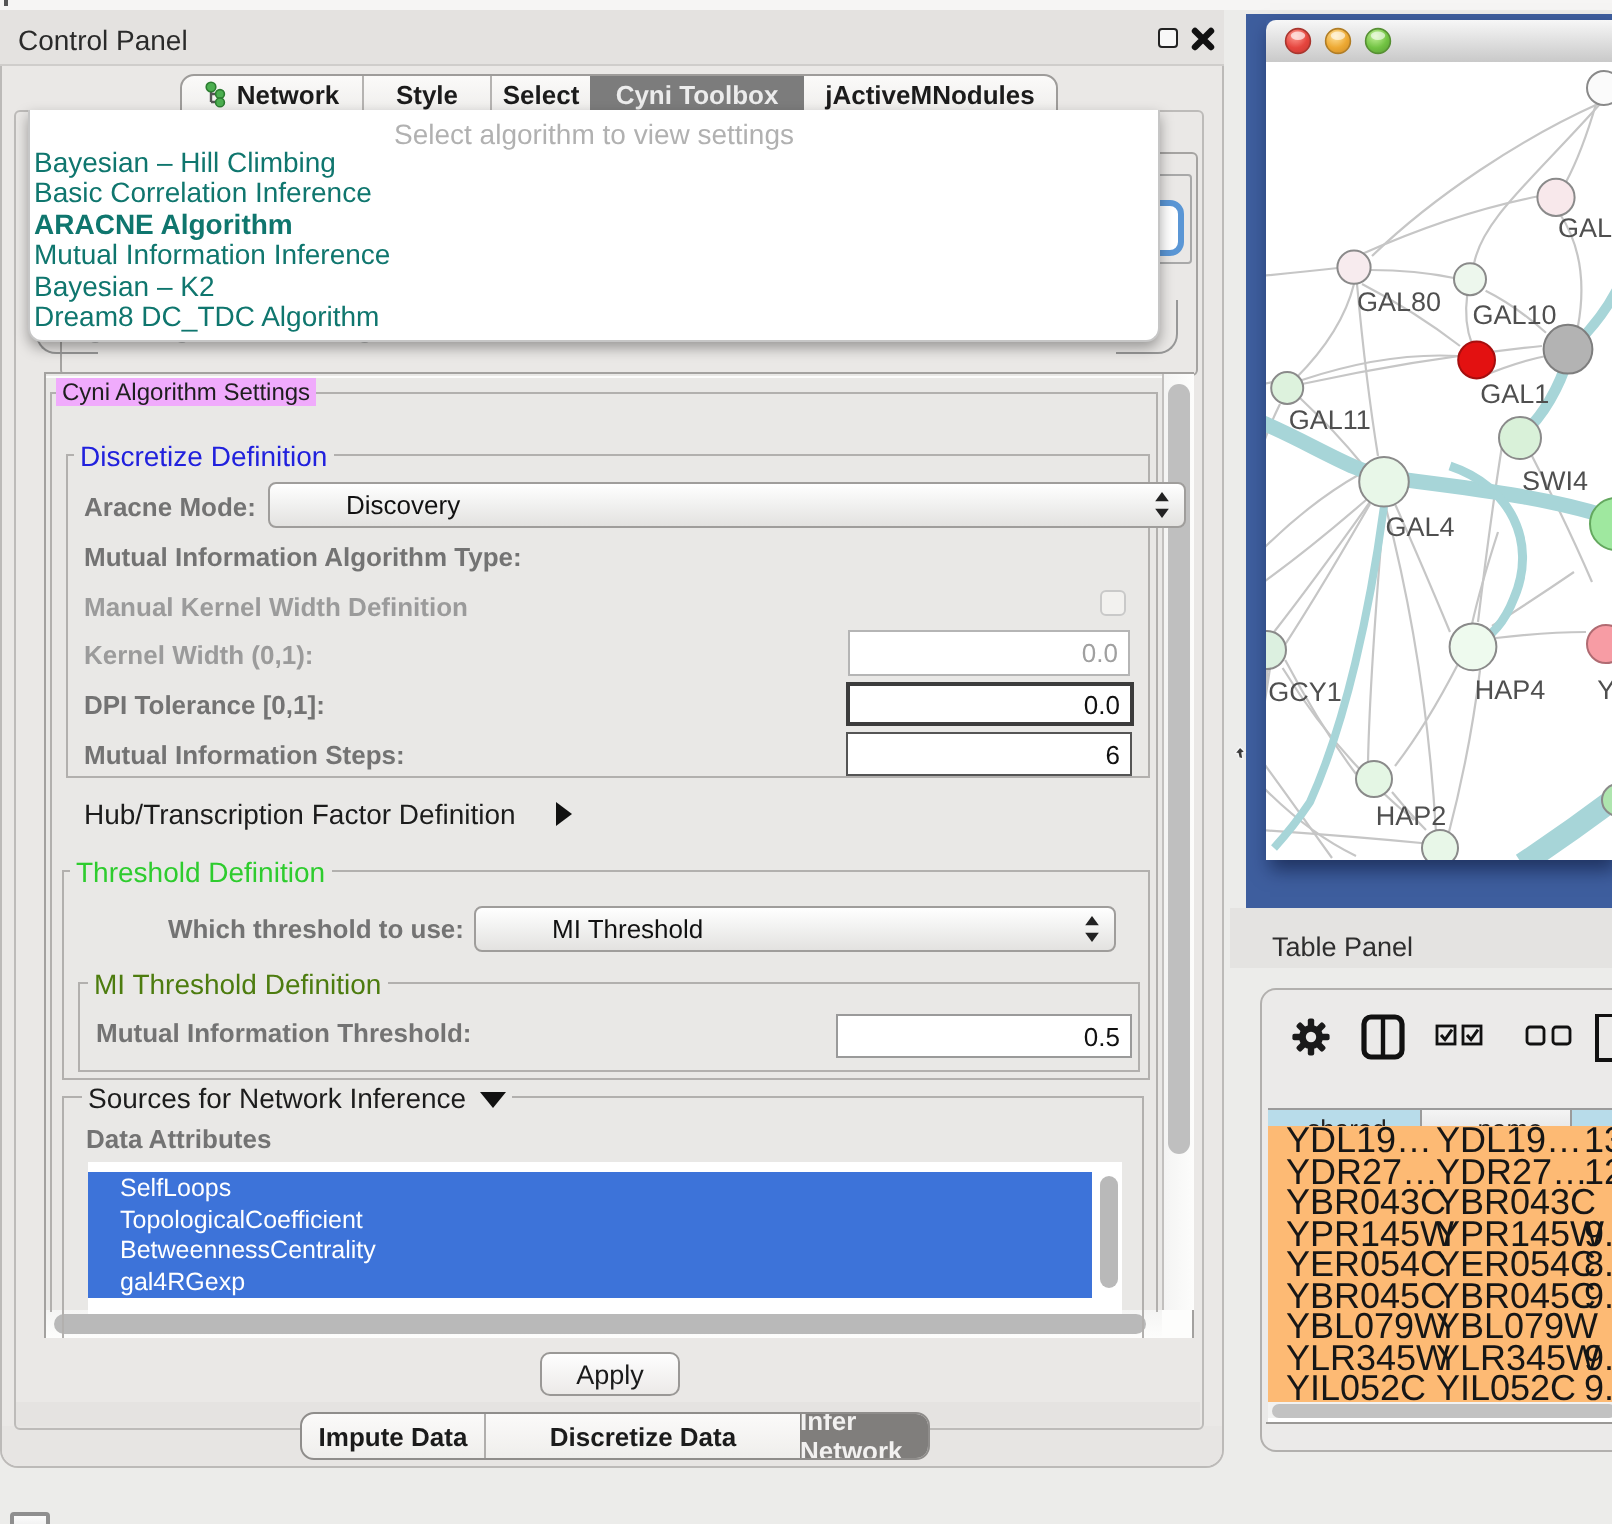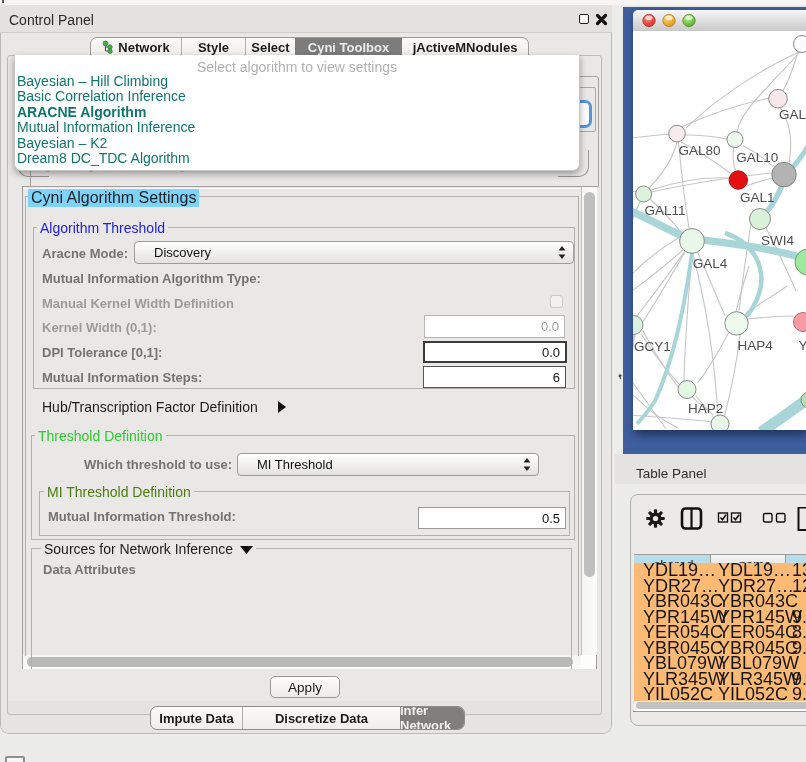--- a/index.html
+++ b/index.html
@@ -4,21 +4,21 @@
 <style>
 html,body{margin:0;padding:0;}
 #page{position:relative;width:806px;height:762px;background:#ececea;overflow:hidden;
   font-family:"Liberation Sans", sans-serif;}
 .abs{position:absolute;}
 .b{font-weight:bold;}
 .lbl{font-size:13px;font-weight:bold;color:#737373;}
 .dis{color:#9b9b9b;}
 .combo{position:absolute;border:1px solid #9f9d9b;border-radius:4px;
   background:linear-gradient(#ffffff,#f2f2f1 45%,#e3e2e0);height:21px;
-  font-size:13px;color:#111;line-height:21px;padding-left:19px;box-sizing:content-box;}
+  font-size:13px;color:#111;line-height:21px;padding-left:38px;box-sizing:content-box;}
 .combo .ar{position:absolute;right:7px;top:4px;width:8px;height:13px;}
 .combo .ar svg{display:block;}
 .field{position:absolute;background:#fff;border:1px solid #4c4c4c;font-size:13px;color:#111;
   text-align:right;padding:0 5px 0 2px;display:flex;align-items:center;justify-content:flex-end;}
 .gbox{position:absolute;border:1px solid #b2b0ae;}
 .gtitle{position:absolute;font-size:13px;background:#eae8e6;padding:0 3px;white-space:nowrap;}
 </style>
 </head>
 <body>
 <div id="page">
@@ -62,24 +62,24 @@
 <div class="abs" style="left:23px;top:188px;width:573px;height:1px;background:#fbfbfa;"></div>
 
 <div class="abs" style="left:581px;top:187px;width:15px;height:468px;background:linear-gradient(90deg,#f4f4f3,#fdfdfc);border-left:1px solid #c2c0be;"></div>
 <div class="abs" style="left:583.5px;top:192px;width:11px;height:385px;border-radius:6px;background:#bfbfbf;"></div>
 
 <div class="abs" style="left:23px;top:655px;width:558px;height:14px;background:linear-gradient(#f4f4f3,#fdfdfc);"></div>
 <div class="abs" style="left:27px;top:657px;width:546px;height:10px;border-radius:5px;background:#b9b9b9;"></div>
 <div class="abs" style="left:581px;top:655px;width:15px;height:14px;background:#fdfdfc;"></div>
 
 <div class="gbox" style="left:25px;top:196px;width:552px;height:459px;border-bottom:none;"></div>
-<div class="gtitle" style="left:28px;top:189px;color:#1e1e1e;background:#7dd3fc;font-size:16px;">Cyni Algorithm Settings</div>
+<div class="gtitle" style="left:28px;top:189px;color:#1e1e1e;background:#f0abfc;font-size:12px;">Cyni Algorithm Settings</div>
 
 <div class="gbox" style="left:33px;top:227px;width:540px;height:160px;"></div>
-<div class="gtitle" style="left:37px;top:220px;color:#2121dd;background:#e9e8e6;font-size:14px;">Algorithm Threshold</div>
+<div class="gtitle" style="left:37px;top:220px;color:#2121dd;background:#e9e8e6;font-size:14px;">Discretize Definition</div>
 
 <div class="abs lbl" style="left:42px;top:246px;">Aracne Mode:</div>
 <div class="combo" style="left:134px;top:241px;width:419px;">Discovery<span class="ar">
         <svg width="8" height="13" viewBox="0 0 8 13">
           <path d="M4 0 L7.4 4.6 L0.6 4.6 Z" fill="#222"></path>
           <path d="M4 13 L7.4 8.4 L0.6 8.4 Z" fill="#222"></path>
         </svg>
       </span></div>
 
 <div class="abs lbl" style="left:42px;top:271px;">Mutual Information Algorithm Type:</div>
@@ -117,20 +117,25 @@
 
 <div class="abs lbl" style="left:48px;top:509px;">Mutual Information Threshold:</div>
 <div class="field" style="left:418px;top:507px;width:139px;height:20px;border:1px solid #9a9a9a;">0.5</div>
 
 <div class="gbox" style="left:31px;top:548px;width:539px;height:120px;border-bottom:none;"></div>
 <div class="gtitle" style="left:41px;top:541px;color:#1c1c1c;background:#e9e8e6;font-size:14px;">Sources for Network Inference <svg width="13" height="8" viewBox="0 0 13 8" style="margin-left:3px;">
         <path d="M0 0 L13 0 L6.5 8 Z" fill="#111"></path>
       </svg></div>
 <div class="abs lbl" style="left:43px;top:562px;">Data Attributes</div>
 
+<div class="abs" style="left:44px;top:581px;width:517px;height:76px;background:#fff;overflow:hidden;">
+  <div style="position:absolute;left:0;top:5px;width:502px;height:63px;background:#3d73d9;"></div>
+  <div style="position:absolute;left:16px;top:6px;font-size:12.5px;color:#fff;line-height:15.5px;">SelfLoops<br>TopologicalCoefficient<br>BetweennessCentrality<br>gal4RGexp</div>
+  <div style="position:absolute;left:506px;top:7px;width:8.5px;height:56px;background:#b9b9b9;border-radius:4.5px;"></div>
+</div>
 
 <div class="abs" style="left:8px;top:701px;width:592px;height:12px;background:#e5e3e1;"></div>
 <div class="abs" style="left:1px;top:713px;width:610px;height:20px;background:#e7e5e3;border-radius:0 0 8px 8px;"></div>
 <div class="abs" style="left:7px;top:55px;width:593px;height:658px;border:1px solid #bdbbb9;border-radius:3px;"></div>
 
 <div class="abs" style="left:270px;top:676px;width:68px;height:20px;border:1px solid #9a9896;border-radius:5px;
  background:linear-gradient(#fefefe,#eceae8);display:flex;align-items:center;justify-content:center;
  font-size:13.5px;color:#1a1a1a;">Apply</div>
 
 <div class="abs" style="left:150px;top:706px;width:313px;height:22px;border:1px solid #8f8d8b;

